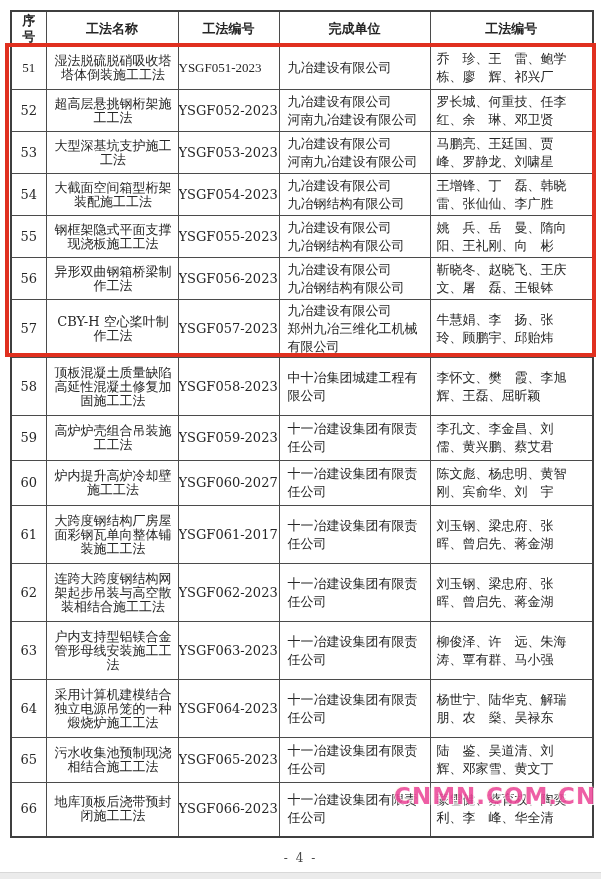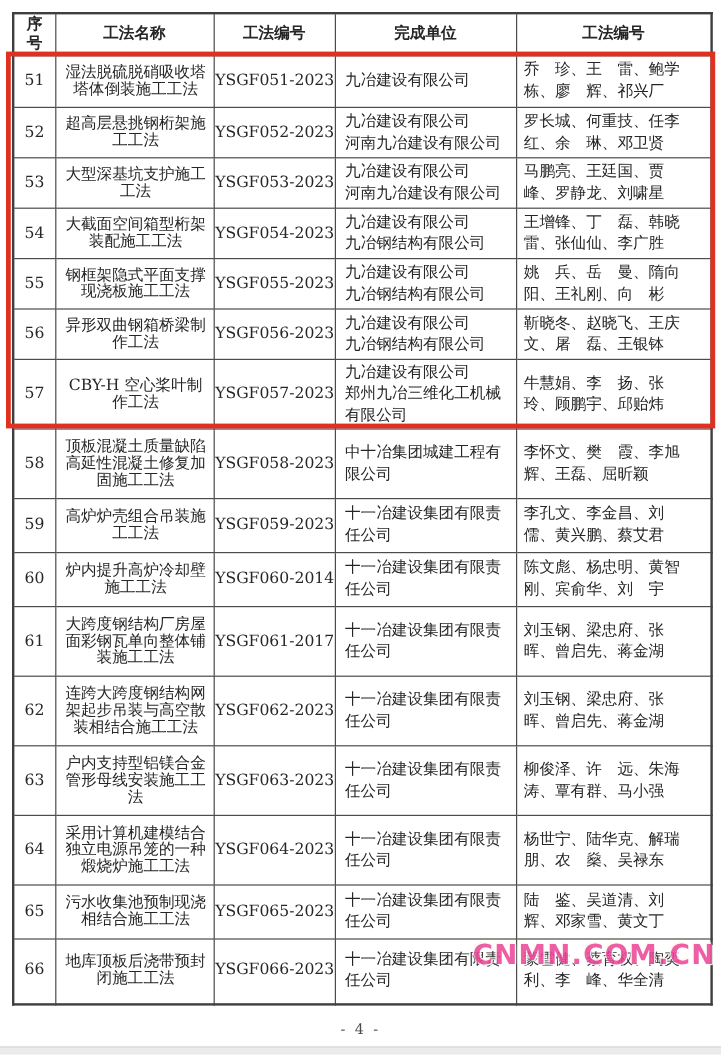--- a/index.html
+++ b/index.html
@@ -16,21 +16,21 @@
     font-size:13px;color:#262626;
     vertical-align:middle;
     overflow:hidden;
   }
   table.doc-table th{
     font-weight:bold;text-align:center;
     line-height:16px;white-space:pre-line;padding:1px 0;
   }
   td.c0{text-align:center;line-height:18px;padding:0;}
   td.c1{text-align:center;line-height:14px;padding:0 5px 0 7px;}
-  td.c2{text-align:right;line-height:18px;padding:0;font-size:12.5px;}
+  td.c2{text-align:left;line-height:18px;padding:0;font-size:12.5px;}
   td.c3{text-align:left;line-height:18px;padding:0 4px 0 8px;white-space:pre-line;}
   td.c4{text-align:left;line-height:18px;padding:0 0 0 6px;}
 
   .highlight-box{
     position:absolute;left:5px;top:43px;width:591px;height:314px;
     box-sizing:border-box;border:4px solid #e0301f;
     pointer-events:none;
   }
   .watermark{
     position:absolute;left:394px;top:783px;
@@ -66,21 +66,21 @@
       <tr style="height:34px">
           <th>序
 号</th>
           <th>工法名称</th>
           <th>工法编号</th>
           <th>完成单位</th>
           <th>工法编号</th>
         </tr>
     </thead>
     <tbody>
-        <tr style="height: 43px;">
+        <tr style="height: 43px; font-family: Liberation Serif, serif;">
           <td class="c0">51</td>
           <td class="c1">湿法脱硫脱硝吸收塔塔体倒装施工工法</td>
           <td class="c2">YSGF051-2023</td>
           <td class="c3">九冶建设有限公司</td>
           <td class="c4">乔　珍、王　雷、鲍学栋、廖　辉、祁兴厂</td>
         </tr>
         <tr style="height: 42px;">
           <td class="c0">52</td>
           <td class="c1">超高层悬挑钢桁架施工工法</td>
           <td class="c2">YSGF052-2023</td>
@@ -138,21 +138,21 @@
         <tr style="height: 45px;">
           <td class="c0">59</td>
           <td class="c1">高炉炉壳组合吊装施工工法</td>
           <td class="c2">YSGF059-2023</td>
           <td class="c3">十一冶建设集团有限责任公司</td>
           <td class="c4">李孔文、李金昌、刘　儒、黄兴鹏、蔡艾君</td>
         </tr>
         <tr style="height: 45px;">
           <td class="c0">60</td>
           <td class="c1">炉内提升高炉冷却壁施工工法</td>
-          <td class="c2">YSGF060-2014</td>
+          <td class="c2">YSGF060-2027</td>
           <td class="c3">十一冶建设集团有限责任公司</td>
           <td class="c4">陈文彪、杨忠明、黄智刚、宾俞华、刘　宇</td>
         </tr>
         <tr style="height: 58px;">
           <td class="c0">61</td>
           <td class="c1">大跨度钢结构厂房屋面彩钢瓦单向整体铺装施工工法</td>
           <td class="c2">YSGF061-2017</td>
           <td class="c3">十一冶建设集团有限责任公司</td>
           <td class="c4">刘玉钢、梁忠府、张　晖、曾启先、蒋金湖</td>
         </tr>

